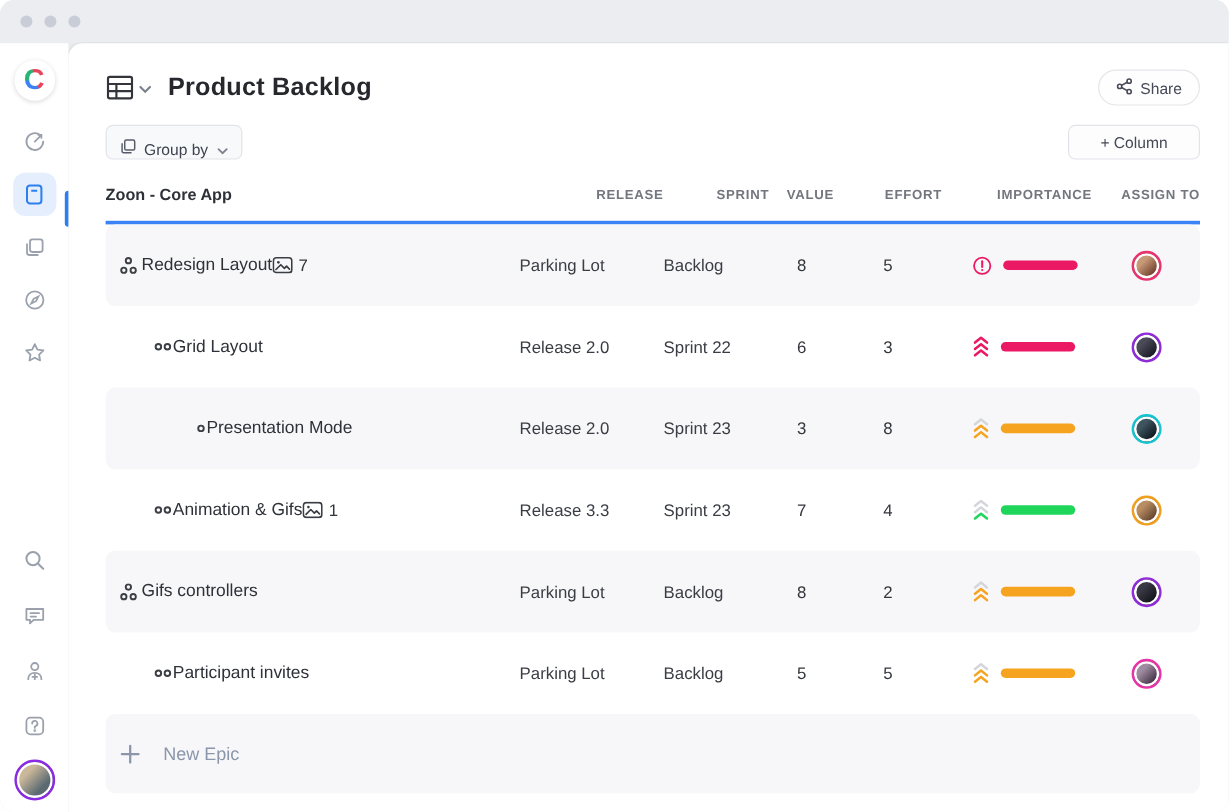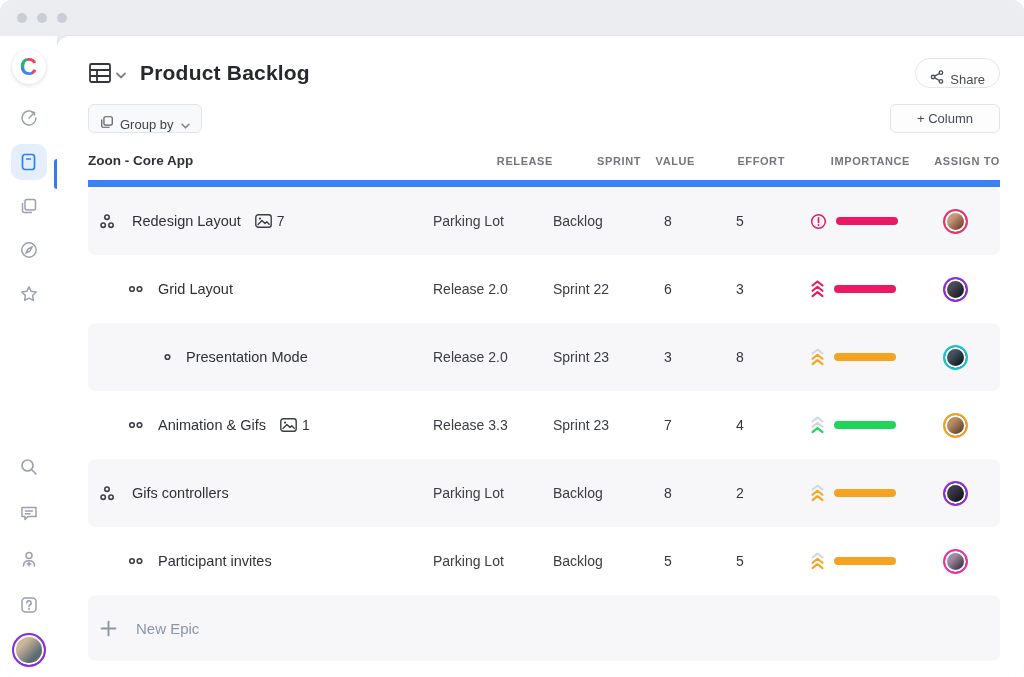--- a/index.html
+++ b/index.html
@@ -21,37 +21,37 @@
   .active-bar { position:absolute; right:0; width:3px; height:30px; background:#2d7ff0; border-radius:3px 0 0 3px; top:123px; }
   .side-bottom { margin-top:auto; display:flex; flex-direction:column; align-items:center; gap:10px; padding-bottom:10px; }
   .user-avatar { width:34px; height:34px; border-radius:50%; border:2.5px solid #8a2be2; background:linear-gradient(135deg,#cbb89a 30%,#5c6b72 70%); box-shadow:inset 0 0 0 2px #fff; }
 
   
   .main { flex:1; background:#ffffff; border-radius:12px 0 0 0; box-shadow:-1px -1px 0 rgba(0,0,0,.04); padding:22px 24px 0 31px; overflow:hidden; }
   .title-row { display:flex; align-items:center; }
   .view-icon { color:#33353b; display:flex; align-items:center; cursor:pointer; }
   .view-caret { color:#7c828d; margin:2px 0 0 4px; }
   .page-title { font-size:21px; font-weight:bold; color:#26282e; margin-left:14px; letter-spacing:.2px; }
-  .share-btn { margin-left:auto; display:flex; align-items:flex-end; gap:6px; height:30px; padding:0 14px; border:1px solid #e4e6ea; border-radius:16px; background:#fefefe; font-size:13px; color:#454a56; cursor:pointer; }
+  .share-btn { margin-left:auto; display:flex; align-items:center; gap:6px; height:30px; padding:0 14px; border:1px solid #e4e6ea; border-radius:16px; background:#fefefe; font-size:13px; color:#454a56; cursor:pointer; }
 
   .toolbar { display:flex; align-items:center; margin-top:16px; gap:10px; }
   .tool-btn { display:flex; align-items:flex-end; gap:6px; height:29px; padding:0 11px; background:#f8f9fb; border:1px solid #e2e4e9; border-radius:6px; font-size:13px; color:#3d434f; cursor:pointer; }
   .tool-caret { color:#7c828d; margin-left:2px; }
   .col-btn { margin-left:auto; height:29px; padding:0 26px; background:#fdfdfe; border:1px solid #e2e4e9; border-radius:6px; font-size:13px; color:#454a56; display:flex; align-items:center; cursor:pointer; }
 
   
   .grid { display:grid; grid-template-columns:345px 120px 88px 54px 90px 125px 90px; align-items:center; }
-  .thead { height:46px; border-bottom:7px solid #3b82f6; margin-top:8px; }
+  .thead { height:46px; border-bottom:3px solid #3b82f6; margin-top:8px; }
   .group-title { font-size:13.5px; font-weight:bold; color:#2e3138; }
   .col-h { font-size:11px; font-weight:bold; color:#73767e; letter-spacing:.6px; }
   .c-left { text-align:right; } .c-center { text-align:right; } .c-imp { padding-left:25px; }
 
   .row { height:68px; border-radius:8px; cursor:pointer; }
   .row.alt { background:#f7f7f9; }
-  .cell-title { display:flex; align-items:center; gap:14px; font-size:14.5px; color:#2e3138; font-weight:500; }
+  .cell-title { display:flex; align-items:center; font-size:14.5px; color:#2e3138; font-weight:500; }
   .type-ic { color:#3c3f45; flex:none; display:flex; }
   .attach { display:flex; align-items:center; gap:5px; color:#33363c; font-size:14px; font-weight:400; }
   .cell-text { font-size:14px; color:#3a3d44; }
   .cell-num { font-size:14px; color:#33363c; text-align:center; }
   .cell-imp { display:flex; align-items:center; gap:9px; padding-left:25px; }
   .imp-bar { width:62px; height:8px; border-radius:4px; }
   .cell-assign { display:flex; justify-content:center; }
   .avatar { width:25px; height:25px; border-radius:50%; box-shadow:inset 0 0 0 2px #fff; }
 
   .footer-row { height:66px; background:#f7f7f9; border-radius:8px; display:flex; align-items:center; padding-left:12px; gap:19px; margin-top:0; cursor:pointer; }

